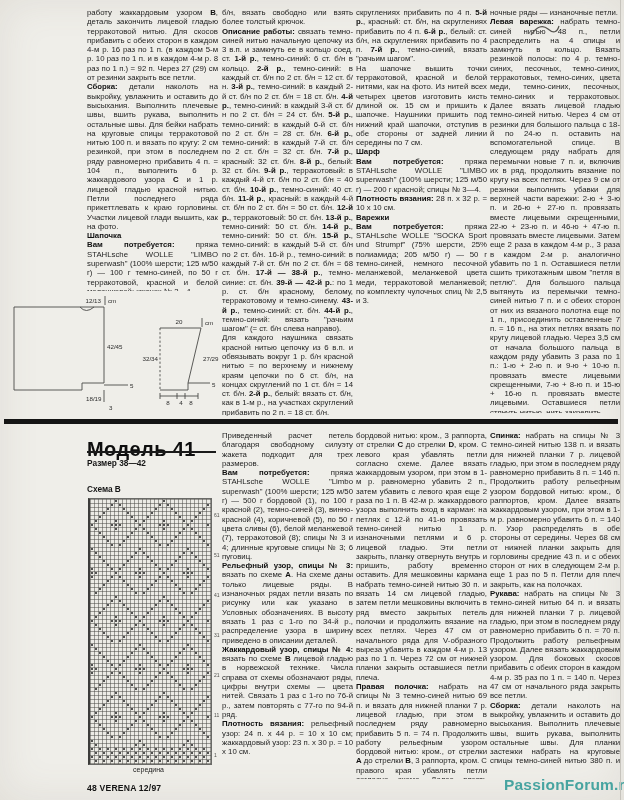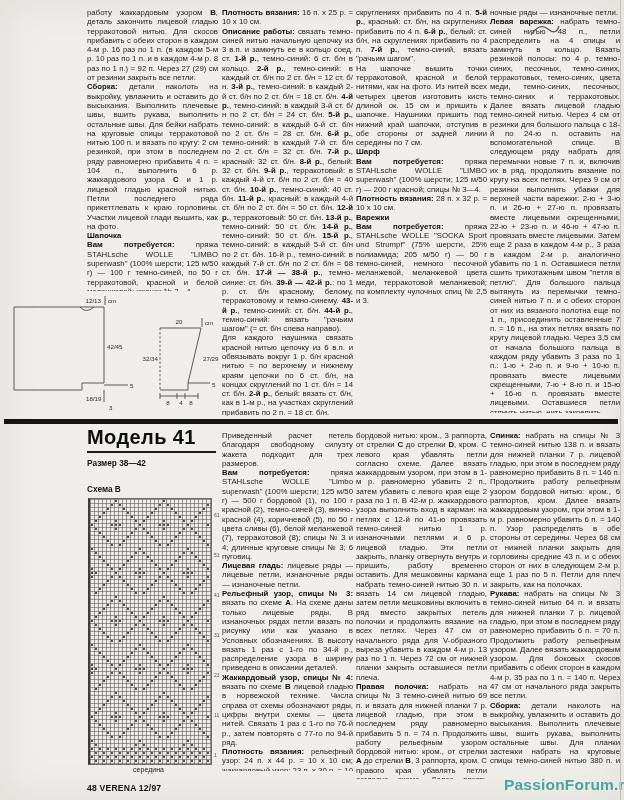--- a/index.html
+++ b/index.html
@@ -35,21 +35,21 @@
 
 <div class="page">
 
   <div class="col" style="left:87px;top:8px;width:131px;height:283px">
       <p><span>работу жаккардовым узором </span><b>В</b><span>, деталь закончить лицевой гладью терракотовой нитью. Для скосов прибавить с обеих сторон в каждом 4-м р. 16 раз по 1 п. (в каждом 5-м р. 10 раз по 1 п. и в каждом 4-м р. 8 раз по 1 п.) = 92 п. Через 27 (29) см от резинки закрыть все петли.</span></p>
       <p><b>Сборка:</b><span> детали наколоть на выкройку, увлажнить и оставить до высыхания. Выполнить плечевые швы, вшить рукава, выполнить остальные швы. Для бейки набрать на круговые спицы терракотовой нитью 100 п. и вязать по кругу: 2 см резинкой, при этом в последнем ряду равномерно прибавить 4 п. = 104 п., выполнить 6 р. жаккардового узора </span><b>С</b><span> и 1 р. лицевой гладью красной нитью. Петли последнего ряда прикеттлевать к краю горловины. Участки лицевой глади вышить, как на фото.</span></p>
       <p><b>Шапочка</b></p>
       <p><b>Вам потребуется:</b><span> пряжа STAHLsche WOLLE "LIMBO superwash" (100% шерсти; 125 м/50 г) — 100 г темно-синей, по 50 г терракотовой, красной и белой меланжевой; крючок № 3—4.</span></p>
     </div>
   <div class="col" style="left:222px;top:8px;width:131px;height:408px">
-      <p><b>Плотность вязания:</b><span> 16 п. х 25 р. = 10 х 10 см.</span></p>
+      <p><span>б/н, вязать свободно или взять более толстый крючок.</span></p>
       <p><b>Описание работы:</b><span> связать темно-синей нитью начальную цепочку из 3 в.п. и замкнуть ее в кольцо соед. ст. </span><b>1-й р.</b><span>, темно-синий: 6 ст. б/н в кольцо. </span><b>2-й р.</b><span>, темно-синий: в каждый ст. б/н по 2 ст. б/н = 12 ст. б/н. </span><b>3-й р.</b><span>, темно-синий: в каждый 2-й ст. б/н по 2 ст. б/н = 18 ст. б/н. </span><b>4-й р.</b><span>, темно-синий: в каждый 3-й ст. б/н по 2 ст. б/н = 24 ст. б/н. </span><b>5-й р.</b><span>, темно-синий: в каждый 6-й ст. б/н по 2 ст. б/н = 28 ст. б/н. </span><b>6-й р.</b><span>, темно-синий: в каждый 7-й ст. б/н по 2 ст. б/н = 32 ст. б/н. </span><b>7-й р.</b><span>, красный: 32 ст. б/н. </span><b>8-й р.</b><span>, белый: 32 ст. б/н. </span><b>9-й р.</b><span>, терракотовый: в каждый 4-й ст. б/н по 2 ст. б/н = 40 ст. б/н. </span><b>10-й р.</b><span>, темно-синий: 40 ст. б/н. </span><b>11-й р.</b><span>, красный: в каждый 4-й ст. б/н по 2 ст. б/н = 50 ст. б/н. </span><b>12-й р.</b><span>, терракотовый: 50 ст. б/н. </span><b>13-й р.</b><span>, темно-синий: 50 ст. б/н. </span><b>14-й р.</b><span>, темно-синий: 50 ст. б/н. </span><b>15-й р.</b><span>, темно-синий: в каждый 5-й ст. б/н по 2 ст. б/н. 16-й р., темно-синий: в каждый 7-й ст. б/н по 2 ст. б/н = 68 ст. б/н. </span><b>17-й — 38-й р.</b><span>, темно-синие: ст. б/н. </span><b>39-й — 42-й р.</b><span>: по 1 р. ст. б/н красному, белому, терракотовому и темно-синему. </span><b>43-й р.</b><span>, темно-синий: ст. б/н. </span><b>44-й р.</b><span>, темно-синий: вязать "рачьим шагом" (= ст. б/н слева направо).</span></p>
       <p><span>Для каждого наушника связать красной нитью цепочку из 6 в.п. и обвязывать вокруг 1 р. б/н красной нитью = по верхнему и нижнему краям цепочки по 6 ст. б/н, на концах скруглений по 1 ст. б/н = 14 ст. б/н. </span><b>2-й р.</b><span>, белый: вязать ст. б/н, как в 1-м р., на участках скруглений прибавить по 2 п. = 18 ст. б/н. </span></p>
     </div>
   <div class="col" style="left:356px;top:8px;width:131px;height:408px">
       <p><span>скруглениях прибавить по 4 п. </span><b>5-й р.</b><span>, красный: ст. б/н, на скруглениях прибавить по 4 п. </span><b>6-й р.</b><span>, белый: ст. б/н, на скруглениях прибавить по 4 п. </span><b>7-й р.</b><span>, темно-синий, вязать "рачьим шагом".</span></p>
       <p><span>На шапочке вышить точки терракотовой, красной и белой нитями, как на фото. Из нитей всех четырех цветов изготовить кисть длиной ок. 15 см и пришить к шапочке. Наушники пришить под нижний край шапочки, отступив в обе стороны от задней линии середины по 7 см.</span></p>
       <p><b>Шарф</b></p>
       <p><b>Вам потребуется:</b><span> пряжа STAHLsche WOLLE "LIMBO superwash" (100% шерсти; 125 м/50 г) — 200 г красной; спицы № 3—4.</span></p>
       <p><b>Плотность вязания:</b><span> 28 п. х 32 р. = 10 х 10 см.</span></p>
       <p><b>Варежки</b></p>
@@ -94,21 +94,21 @@
       <text x="201" y="69">27/29</text>
       <text x="166" y="113" text-anchor="middle">8</text>
       <text x="179" y="113" text-anchor="middle">4</text>
       <text x="189" y="113" text-anchor="middle">8</text>
       <text x="210" y="95">5</text>
     </g>
   </svg>
 
   <div class="rule" style="left:4px;top:419px;width:614px;height:5px"></div>
 
-  <div class="title" style="left:87px;top:426px">Модель 41</div>
+  <div class="title" style="left:87px;top:438px">Модель 41</div>
   <div class="thinrule" style="left:87px;top:451px;width:129px;height:2px"></div>
   <div class="sublabel" style="left:87px;top:458px">Размер 38—42</div>
   <div class="sublabel" style="left:87px;top:484px">Схема B</div>
 
   <div class="chart" style="left:88px;top:498px;width:121px;height:265px">
       <i style="left: 24.9px; top: 0.9px;"></i>
       <i style="left: 72.9px; top: 0.9px;"></i>
       <i style="left: 20.9px; top: 4.9px;"></i>
       <i style="left: 28.9px; top: 4.9px;"></i>
       <i style="left: 68.9px; top: 4.9px;"></i>
@@ -519,21 +519,20 @@
       <span style="top: 134px;">31</span>
       <span style="top: 174px;">21</span>
       <span style="top: 214px;">11</span>
       <span style="top: 254px;">1</span>
     </div>
   <div class="centerlabel" style="left:88px;top:766px;width:121px">середина</div>
 
   <div class="col" style="left:222px;top:431px;width:131px;height:340px">
       <p><span>Приведенный расчет петель благодаря свободному силуэту жакета подходит для трех размеров.</span></p>
       <p><b>Вам потребуется:</b><span> пряжа STAHLsche WOLLE "Limbo superwash" (100% шерсти; 125 м/50 г) — 500 г бордовой (1), по 100 г красной (2), темно-синей (3), винно-красной (4), коричневой (5), по 50 г цвета сливы (6), белой меланжевой (7), терракотовой (8); спицы № 3 и 4; длинные круговые спицы № 3; 6 пуговиц.</span></p>
-      <p><b>Лицевая гладь:</b><span> лицевые ряды — лицевые петли, изнаночные ряды — изнаночные петли.</span></p>
       <p><b>Рельефный узор, спицы № 3:</b><span> вязать по схеме </span><b>А</b><span>. На схеме даны только лицевые ряды. В изнаночных рядах петли вязать по рисунку или как указано в Условных обозначениях. В высоту вязать 1 раз с 1-го по 34-й р., распределение узора в ширину приведено в описании деталей.</span></p>
       <p><b>Жаккардовый узор, спицы № 4:</b><span> вязать по схеме </span><b>В</b><span> лицевой гладью в норвежской технике. Числа справа от схемы обозначают ряды, цифры внутри схемы — цвета нитей. Связать 1 раз с 1-го по 76-й р., затем повторять с 77-го по 94-й ряд.</span></p>
       <p><b>Плотность вязания:</b><span> рельефный узор: 24 п. х 44 р. = 10 х 10 см; жаккардовый узор: 23 п. х 30 р. = 10 х 10 см.</span></p>
     </div>
   <div class="col" style="left:356px;top:431px;width:131px;height:348px">
       <p><span>бордовой нитью: кром., 3 раппорта, от стрелки </span><b>С</b><span> до стрелки </span><b>D</b><span>, кром. С левого края убавлять петли согласно схеме. Далее вязать жаккардовым узором, при этом в 1-м р. равномерно убавить 2 п., затем убавить с левого края еще 2 раза по 1 п. В 42-м р. жаккардового узора выполнить вход в карман: на петлях с 12-й по 41-ю провязать темно-синей нитью 1 р. изнаночными петлями и 6 р. лицевой гладью. Эти петли закрыть, планку отвернуть внутрь и пришить, работу временно оставить. Для мешковины кармана набрать темно-синей нитью 30 п. и вязать 14 см лицевой гладью, затем петли мешковины включить в ряд вместо закрытых петель полочки и продолжить вязание на всех петлях. Через 47 см от начального ряда для V-образного выреза убавить в каждом 4-м р. 13 раз по 1 п. Через 72 см от нижней планки закрыть оставшиеся петли плеча.</span></p>
       <p><b>Правая полочка:</b><span> набрать на спицы № 3 темно-синей нитью 69 п. и вязать для нижней планки 7 р. лицевой гладью, при этом в последнем ряду равномерно прибавить 5 п. = 74 п. Продолжить работу рельефным узором бордовой нитью: кром., от стрелки </span><b>А</b><span> до стрелки </span><b>В</b><span>, 3 раппорта, кром. С правого края убавлять петли согласно схеме. Далее вязать жаккардовым узором, при этом в 1-м р. равномерно убавить 5 п., затем с правого края еще 2 раза по 1 п. Карман, V-образный вырез и плечо выполнить, как для левой полочки.</span></p>
     </div>
   <div class="col" style="left:490px;top:431px;width:130px;height:334px">
       <p><b>Спинка:</b><span> набрать на спицы № 3 темно-синей нитью 138 п. и вязать для нижней планки 7 р. лицевой гладью, при этом в последнем ряду равномерно прибавить 8 п. = 146 п. Продолжить работу рельефным узором бордовой нитью: кром., 6 раппортов, кром. Далее вязать жаккардовым узором, при этом в 1-м р. равномерно убавить 6 п. = 140 п. Узор распределять в обе стороны от середины. Через 68 см от нижней планки закрыть для горловины средние 43 п. и с обеих сторон от них в следующем 2-м р. еще 1 раз по 5 п. Петли для плеч закрыть, как на полочках.</span></p>

